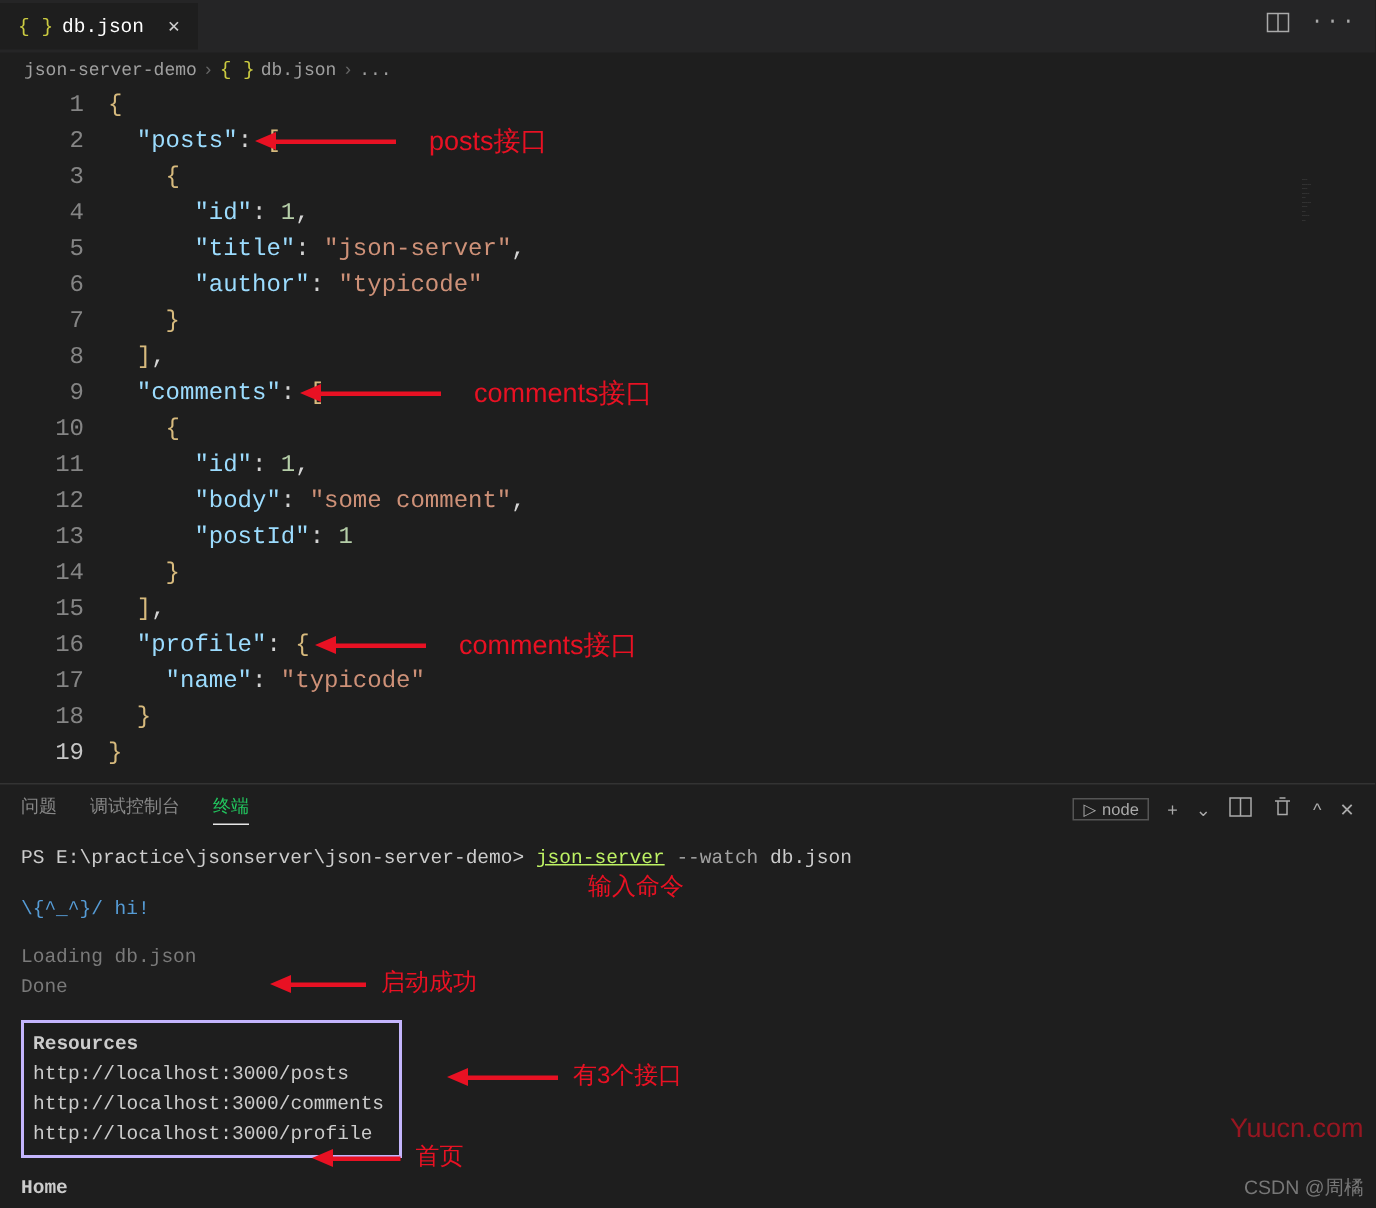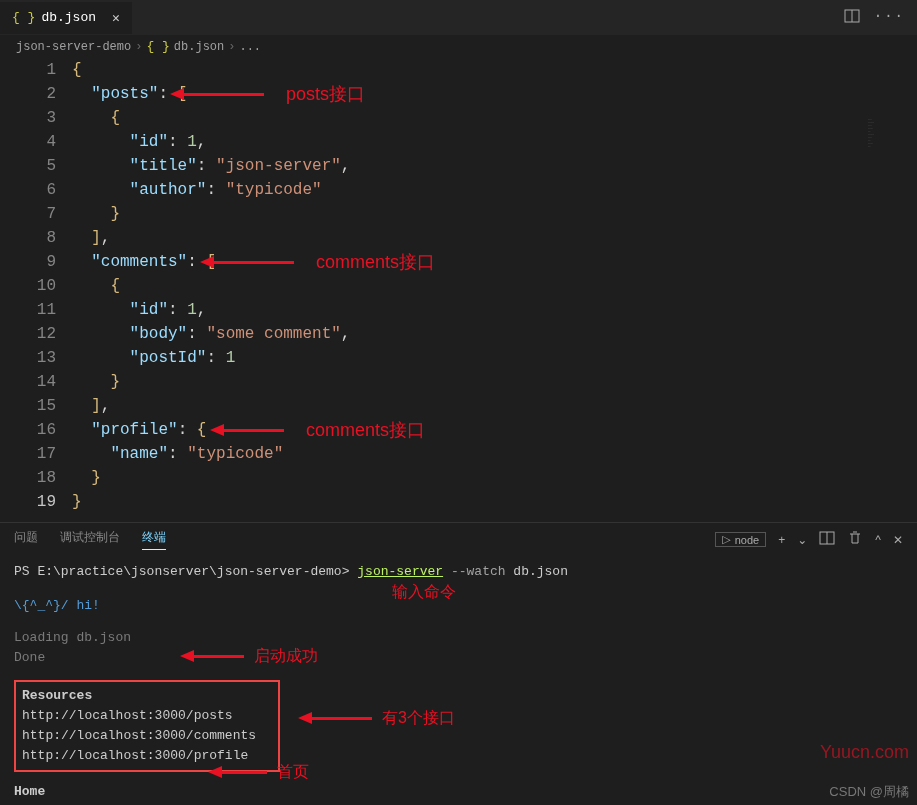--- a/index.html
+++ b/index.html
@@ -100,38 +100,38 @@
     justify-content: space-between;
     padding: 6px 14px;
     border-top: 1px solid #333;
     font-size: 12px;
     color: #888;
     font-family: 'Microsoft YaHei', sans-serif;
     margin-top: 8px;
     gap: 11px;
   }
   .panel-tabs { display: flex; gap: 22px; }
-  .panel-tabs .act { color: #7dd3fc; border-bottom: 1px solid #e7e7e7; padding-bottom: 3px; }
+  .panel-tabs .act { color: #22c55e; border-bottom: 1px solid #e7e7e7; padding-bottom: 3px; }
   .panel-right { display: flex; gap: 12px; align-items: center; color: #aaa; }
   .panel-right .box { border: 1px solid #555; padding: 0 6px; display: flex; align-items: center; gap: 4px; font-size: 11px; }
   .terminal {
     padding: 6px 14px;
     font-size: 13px;
     line-height: 20px;
     color: #ccc;
     position: relative;
   }
   .cmd-yellow { color: #bef264; text-decoration: underline; }
   .cmd-grey { color: #a3a3a3; }
   .hi { color: #569cd6; margin-top: 14px; }
   .dim { color: #7a7a7a; margin-top: 12px; }
   .resources {
-    border: 2px solid #ef4444;
+    border: 2px solid #c4b5fd;
     display: inline-block;
-    padding: 4px 22px 4px 6px;
+    padding: 4px 10px 4px 6px;
     margin-top: 12px;
   }
   .resources .hdr { color: #ccc; font-weight: bold; }
   .resources .url, .terminal .url { color: #ccc; }
   .home-block { margin-top: 10px; }
   .watermark1 {
     position: absolute;
     right: 8px; bottom: 42px;
     color: #e81123; opacity: 0.6;
     font-family: Arial, sans-serif;

